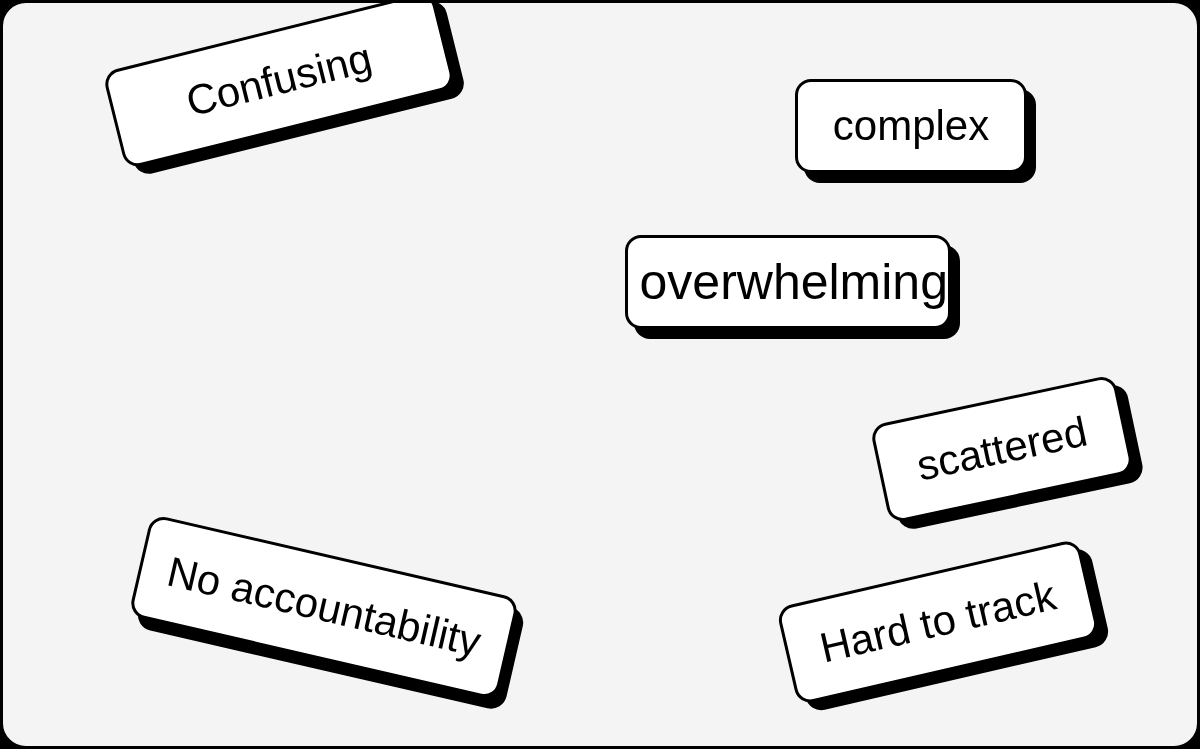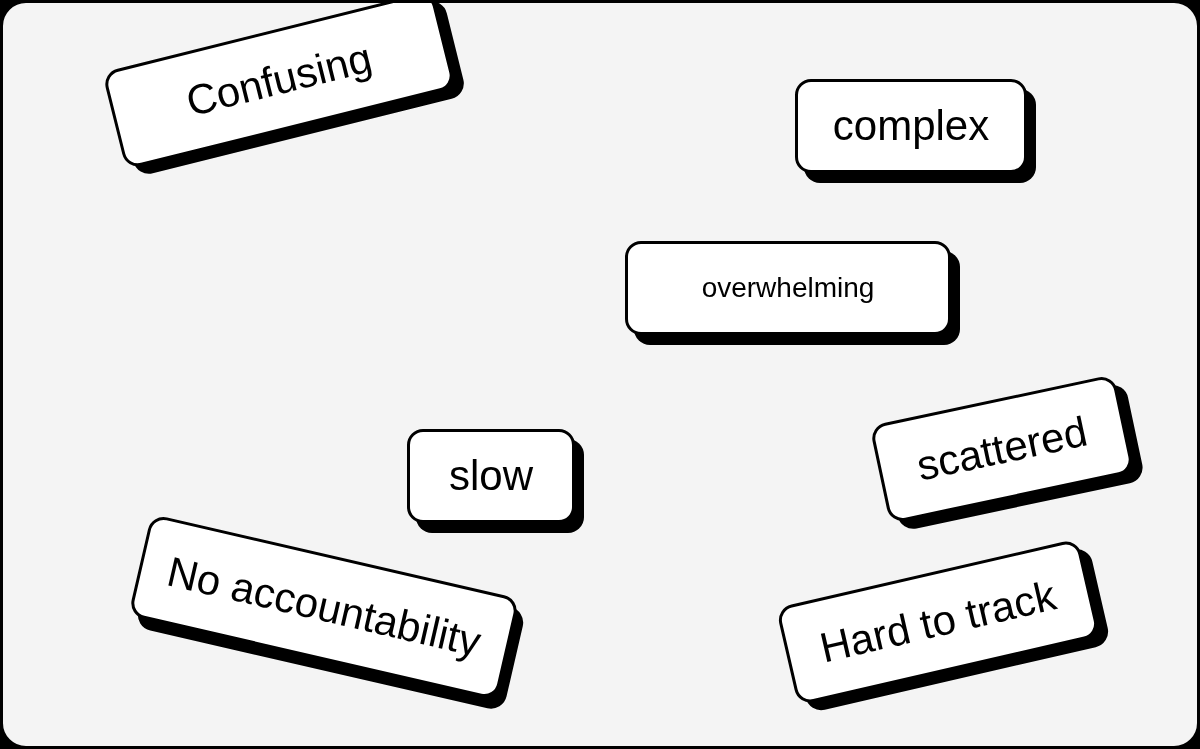--- a/index.html
+++ b/index.html
@@ -50,25 +50,22 @@
 <body>
 
 <div id="board" style="width: 1200px; height: 749px; background: rgb(244, 244, 244); border-color: rgb(0, 0, 0);">
 
 <div class="note" style="left: 106px; top: 27px; width: 340px; height: 100px; font-size: 42px; transform: rotate(-14deg);">
       <span>Confusing</span>
     </div>
     <div class="note" style="left: 748px; top: 76px; width: 232px; height: 94px; font-size: 42px; transform: rotate(0deg); margin-left: 44px;">
       <span>complex</span>
     </div>
-    <div class="note" style="left: 622px; top: 238px; width: 326px; height: 94px; font-size: 28px; transform: rotate(0deg);">
+    <div class="note" style="left: 622px; top: 232px; width: 326px; height: 94px; font-size: 50px; transform: rotate(0deg); justify-content: flex-end;">
       <span>overwhelming</span>
-    </div>
-    <div class="note" style="left: 404px; top: 426px; width: 168px; height: 94px; font-size: 42px; transform: rotate(0deg);">
-      <span>slow</span>
     </div>
     <div class="note" style="left: 874px; top: 396px; width: 250px; height: 100px; font-size: 42px; transform: rotate(-12deg);">
       <span>scattered</span>
     </div>
     <div class="note" style="left: 132px; top: 552px; width: 378px; height: 104px; font-size: 42px; transform: rotate(13deg);">
       <span>No accountability</span>
     </div>
     <div class="note" style="left: 780px; top: 569px; width: 310px; height: 100px; font-size: 42px; transform: rotate(-13deg);">
       <span>Hard to track</span>
     </div>

